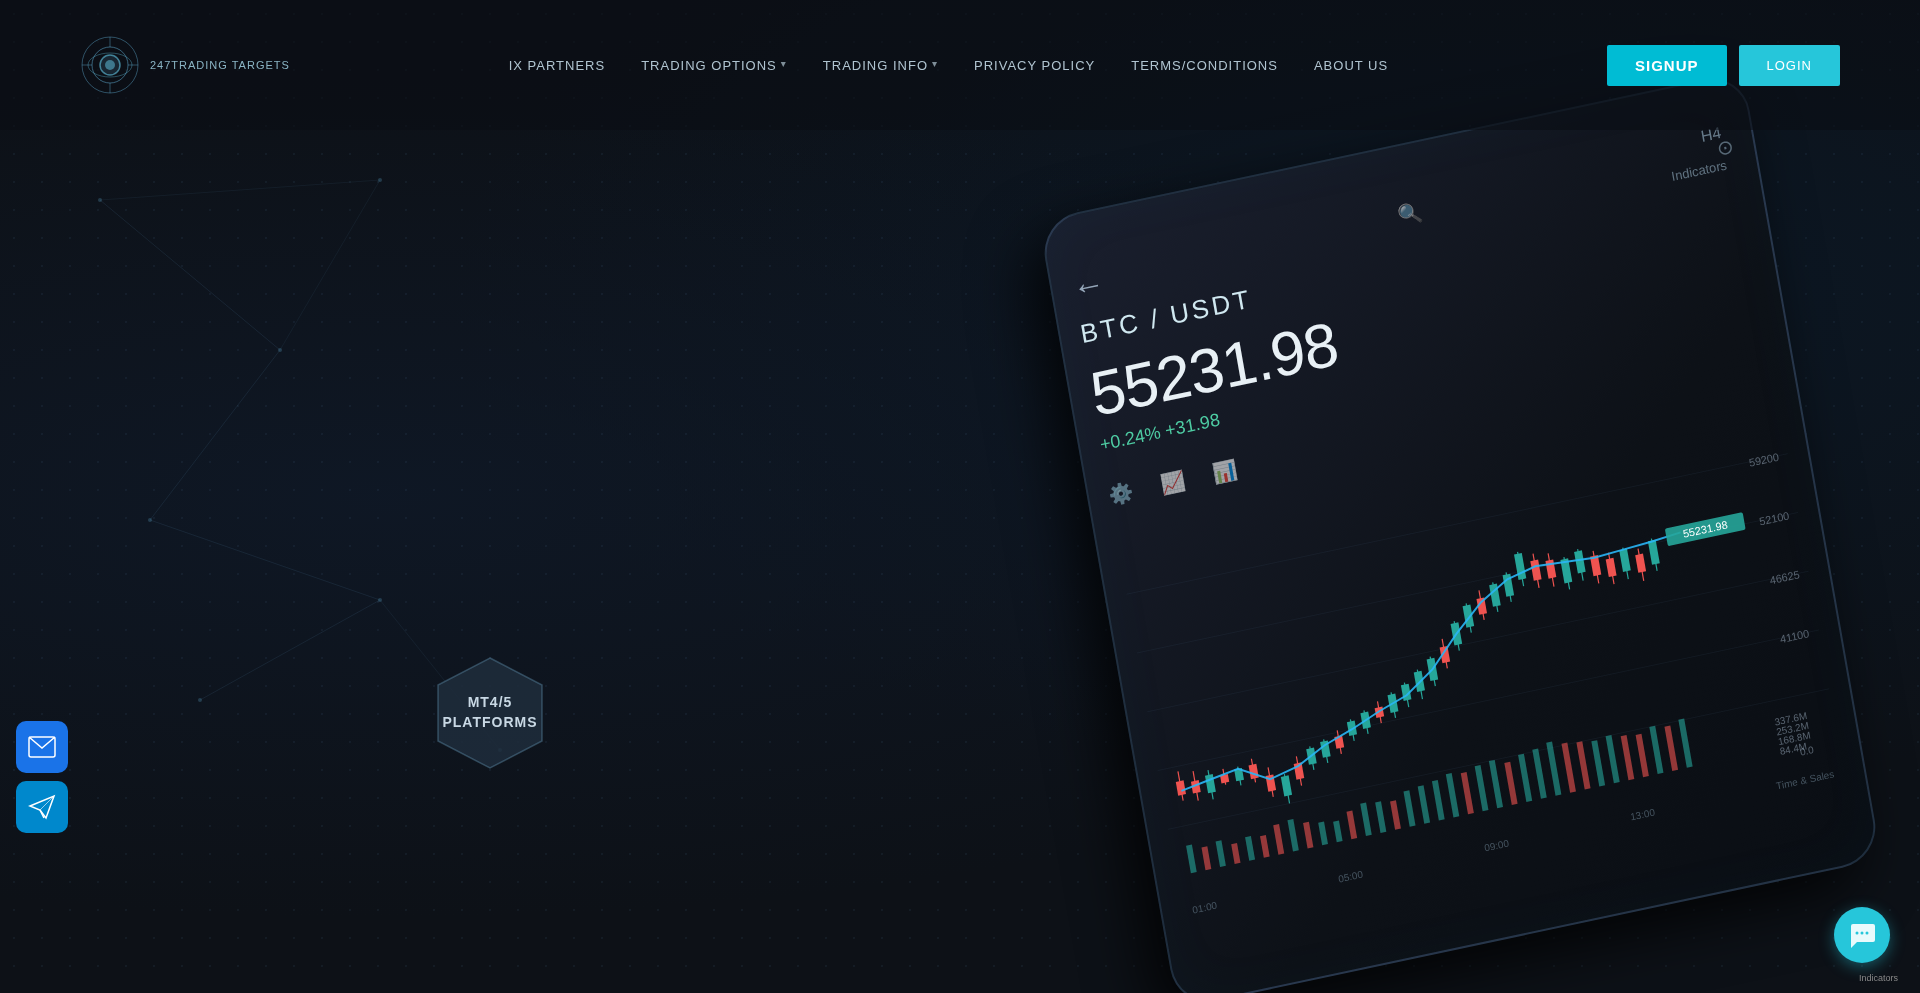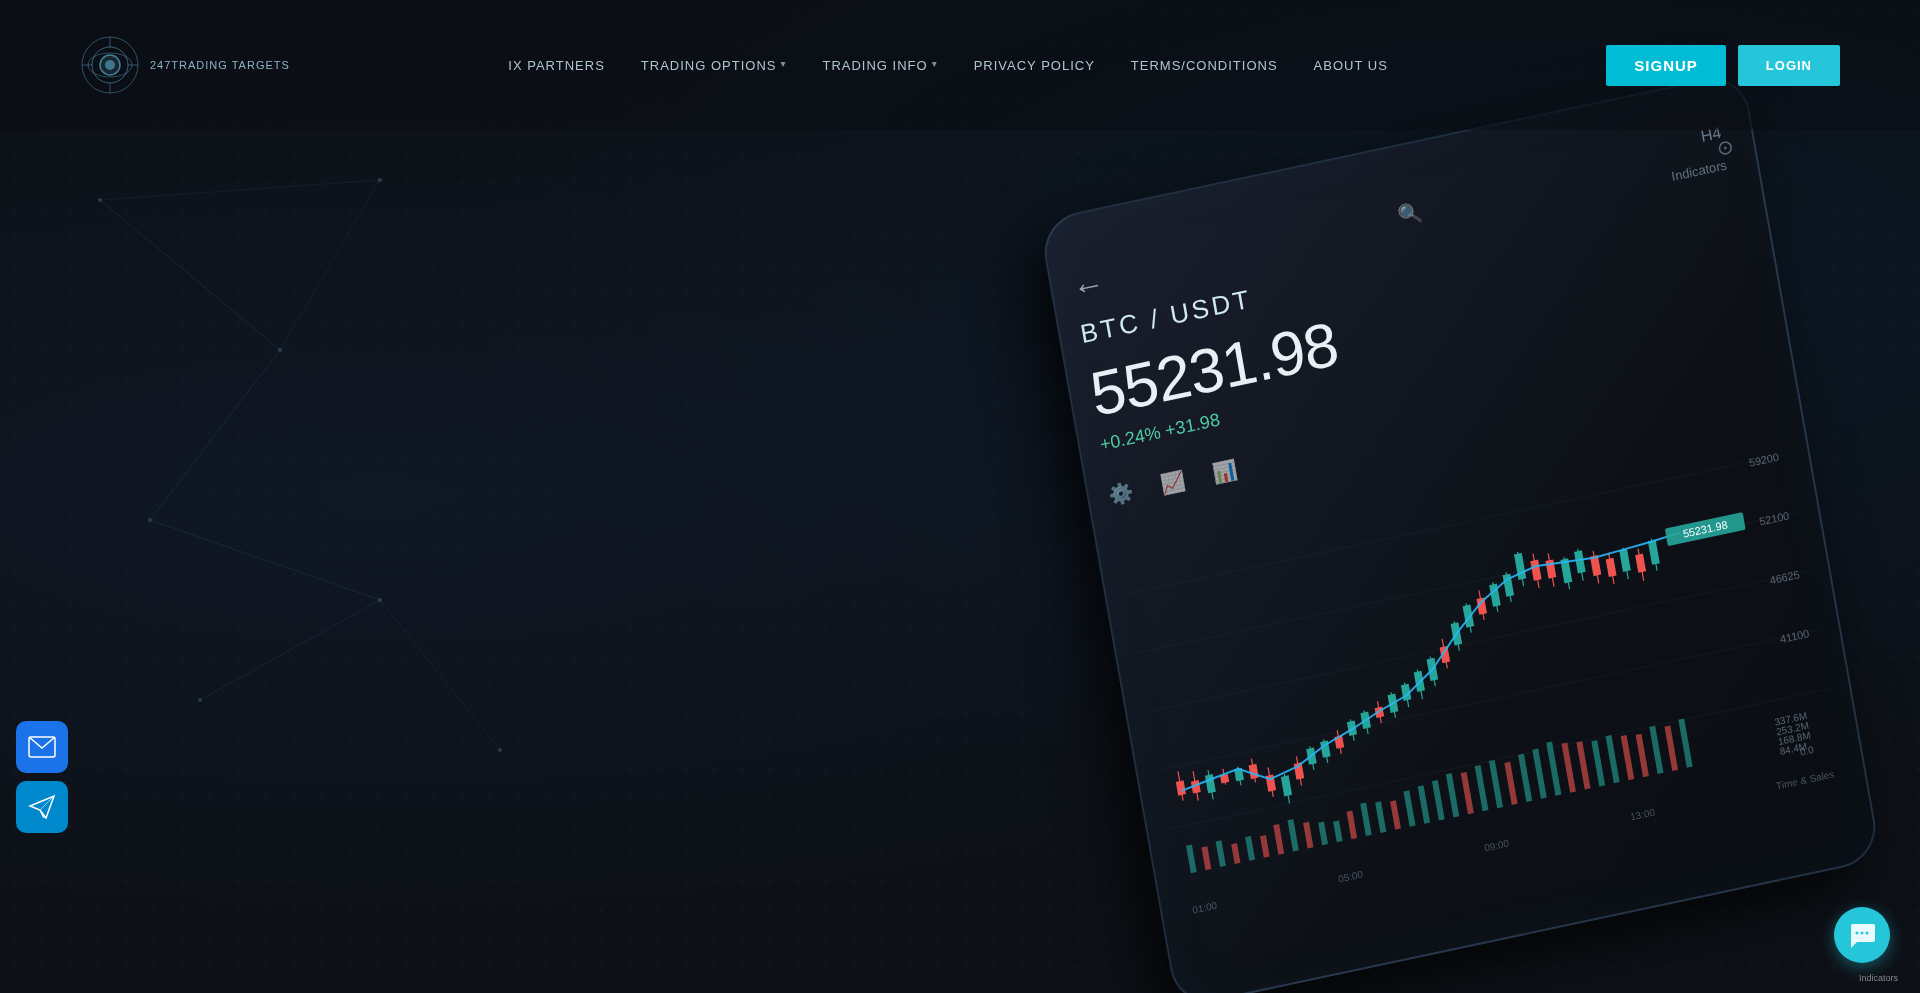--- a/index.html
+++ b/index.html
@@ -88,21 +88,21 @@
       cursor: pointer;
       border-radius: 2px;
     }
 
     .btn-login {
       background: #26c6da;
       color: #fff;
       border: none;
       padding: 12px 28px;
       font-size: 13px;
-      font-weight: 700;
+      font-weight: 400;
       text-transform: uppercase;
       letter-spacing: 1px;
       cursor: pointer;
       border-radius: 2px;
     }
 
     
     .hero {
       position: absolute;
       top: 0;
@@ -580,20 +580,31 @@
           <span>01:00</span>
           <span>05:00</span>
           <span>09:00</span>
           <span>13:00</span>
           <span>Time &amp; Sales</span>
         </div>
       </div>
     </div>
   </div>
 
+  <div class="mt45-badge">
+    <div class="hexagon-badge">
+      <svg class="hexagon-shape" viewBox="0 0 120 120" xmlns="http://www.w3.org/2000/svg">
+        <polygon points="60,5 112,32 112,88 60,115 8,88 8,32" fill="rgba(30,45,60,0.85)" stroke="rgba(100,150,180,0.4)" stroke-width="1.5"></polygon>
+      </svg>
+      <div class="badge-text">
+        <div>MT4/5</div>
+        <div>PLATFORMS</div>
+      </div>
+    </div>
+  </div>
 </div>
 
 <header>
 
   <div class="logo-area">
     <svg class="logo-icon" viewBox="0 0 60 60" xmlns="http://www.w3.org/2000/svg">
 
       <circle cx="30" cy="30" r="28" fill="none" stroke="rgba(100,180,220,0.4)" stroke-width="1"></circle>
       <circle cx="30" cy="30" r="18" fill="none" stroke="rgba(100,180,220,0.5)" stroke-width="1"></circle>
       <circle cx="30" cy="30" r="10" fill="rgba(100,180,220,0.15)" stroke="rgba(100,200,230,0.6)" stroke-width="1.5"></circle>

